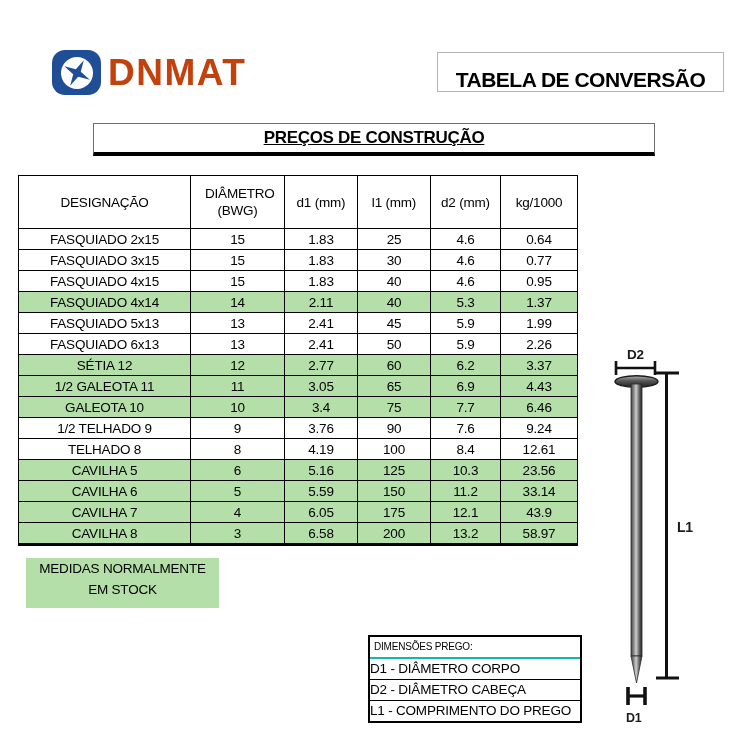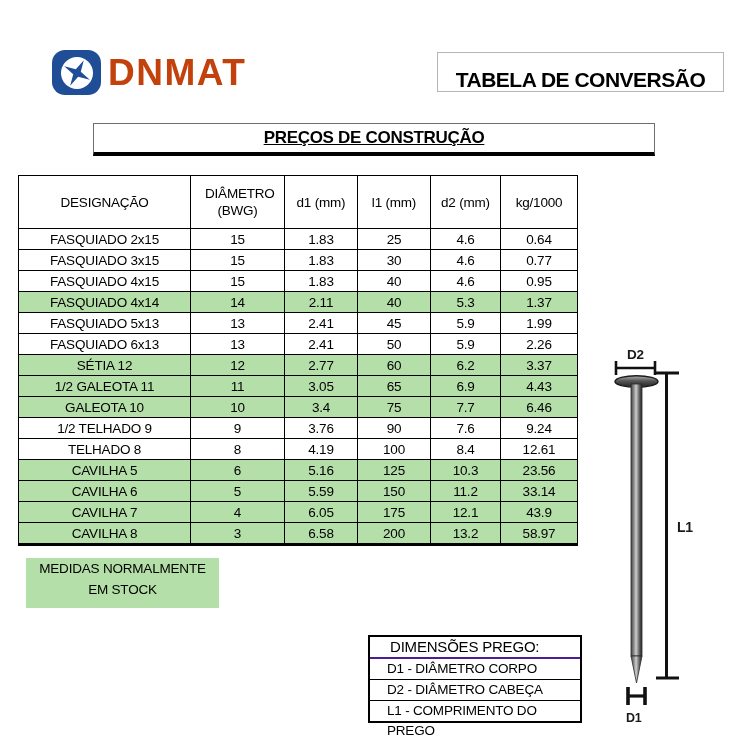--- a/index.html
+++ b/index.html
@@ -31,23 +31,23 @@
   table.spec td{height:20px;font-size:13.5px;text-align:center;background:#fff;}
   table.spec td:first-child{text-align:center;}
   table.spec tr.stock td{background:#b5dfa8;}
   table.spec tbody tr:last-child td{border-bottom-width:3px;margin-top:39px;}
   
   .stock-note{position:absolute;left:18px;top:558px;width:193px;height:50px;background:#b5dfa8;
     display:flex;flex-direction:column;align-items:center;justify-content:flex-start;
     font-size:13.5px;line-height:21px;font-weight:500;text-align:center;margin-left:8px;}
   
   .legend{position:absolute;left:368px;top:635px;width:210px;border:2px solid #000;background:#fff;}
-  .legend .legend-title{height:20px;line-height:20px;font-size:15px;padding-left:20px;
-    border-bottom:2px solid #4c1d95;}
-  .legend .legend-item{height:20px;line-height:20px;font-size:13.5px;padding-left:17px;
+  .legend .legend-title{height:20px;line-height:20px;font-size:10px;padding-left:4px;
+    border-bottom:2px solid #14b8a6;}
+  .legend .legend-item{height:20px;line-height:20px;font-size:13.5px;padding-left:0;
     border-top:1px solid #000;}
   .legend .legend-item:first-of-type{border-top:none;}
   
   .nail{position:absolute;left:595px;top:340px;}
   .dim-label{font-family:"Liberation Sans",sans-serif;font-weight:bold;fill:#1a1a1a;}
 </style>
 </head>
 <body>
 
 <div class="canvas">

